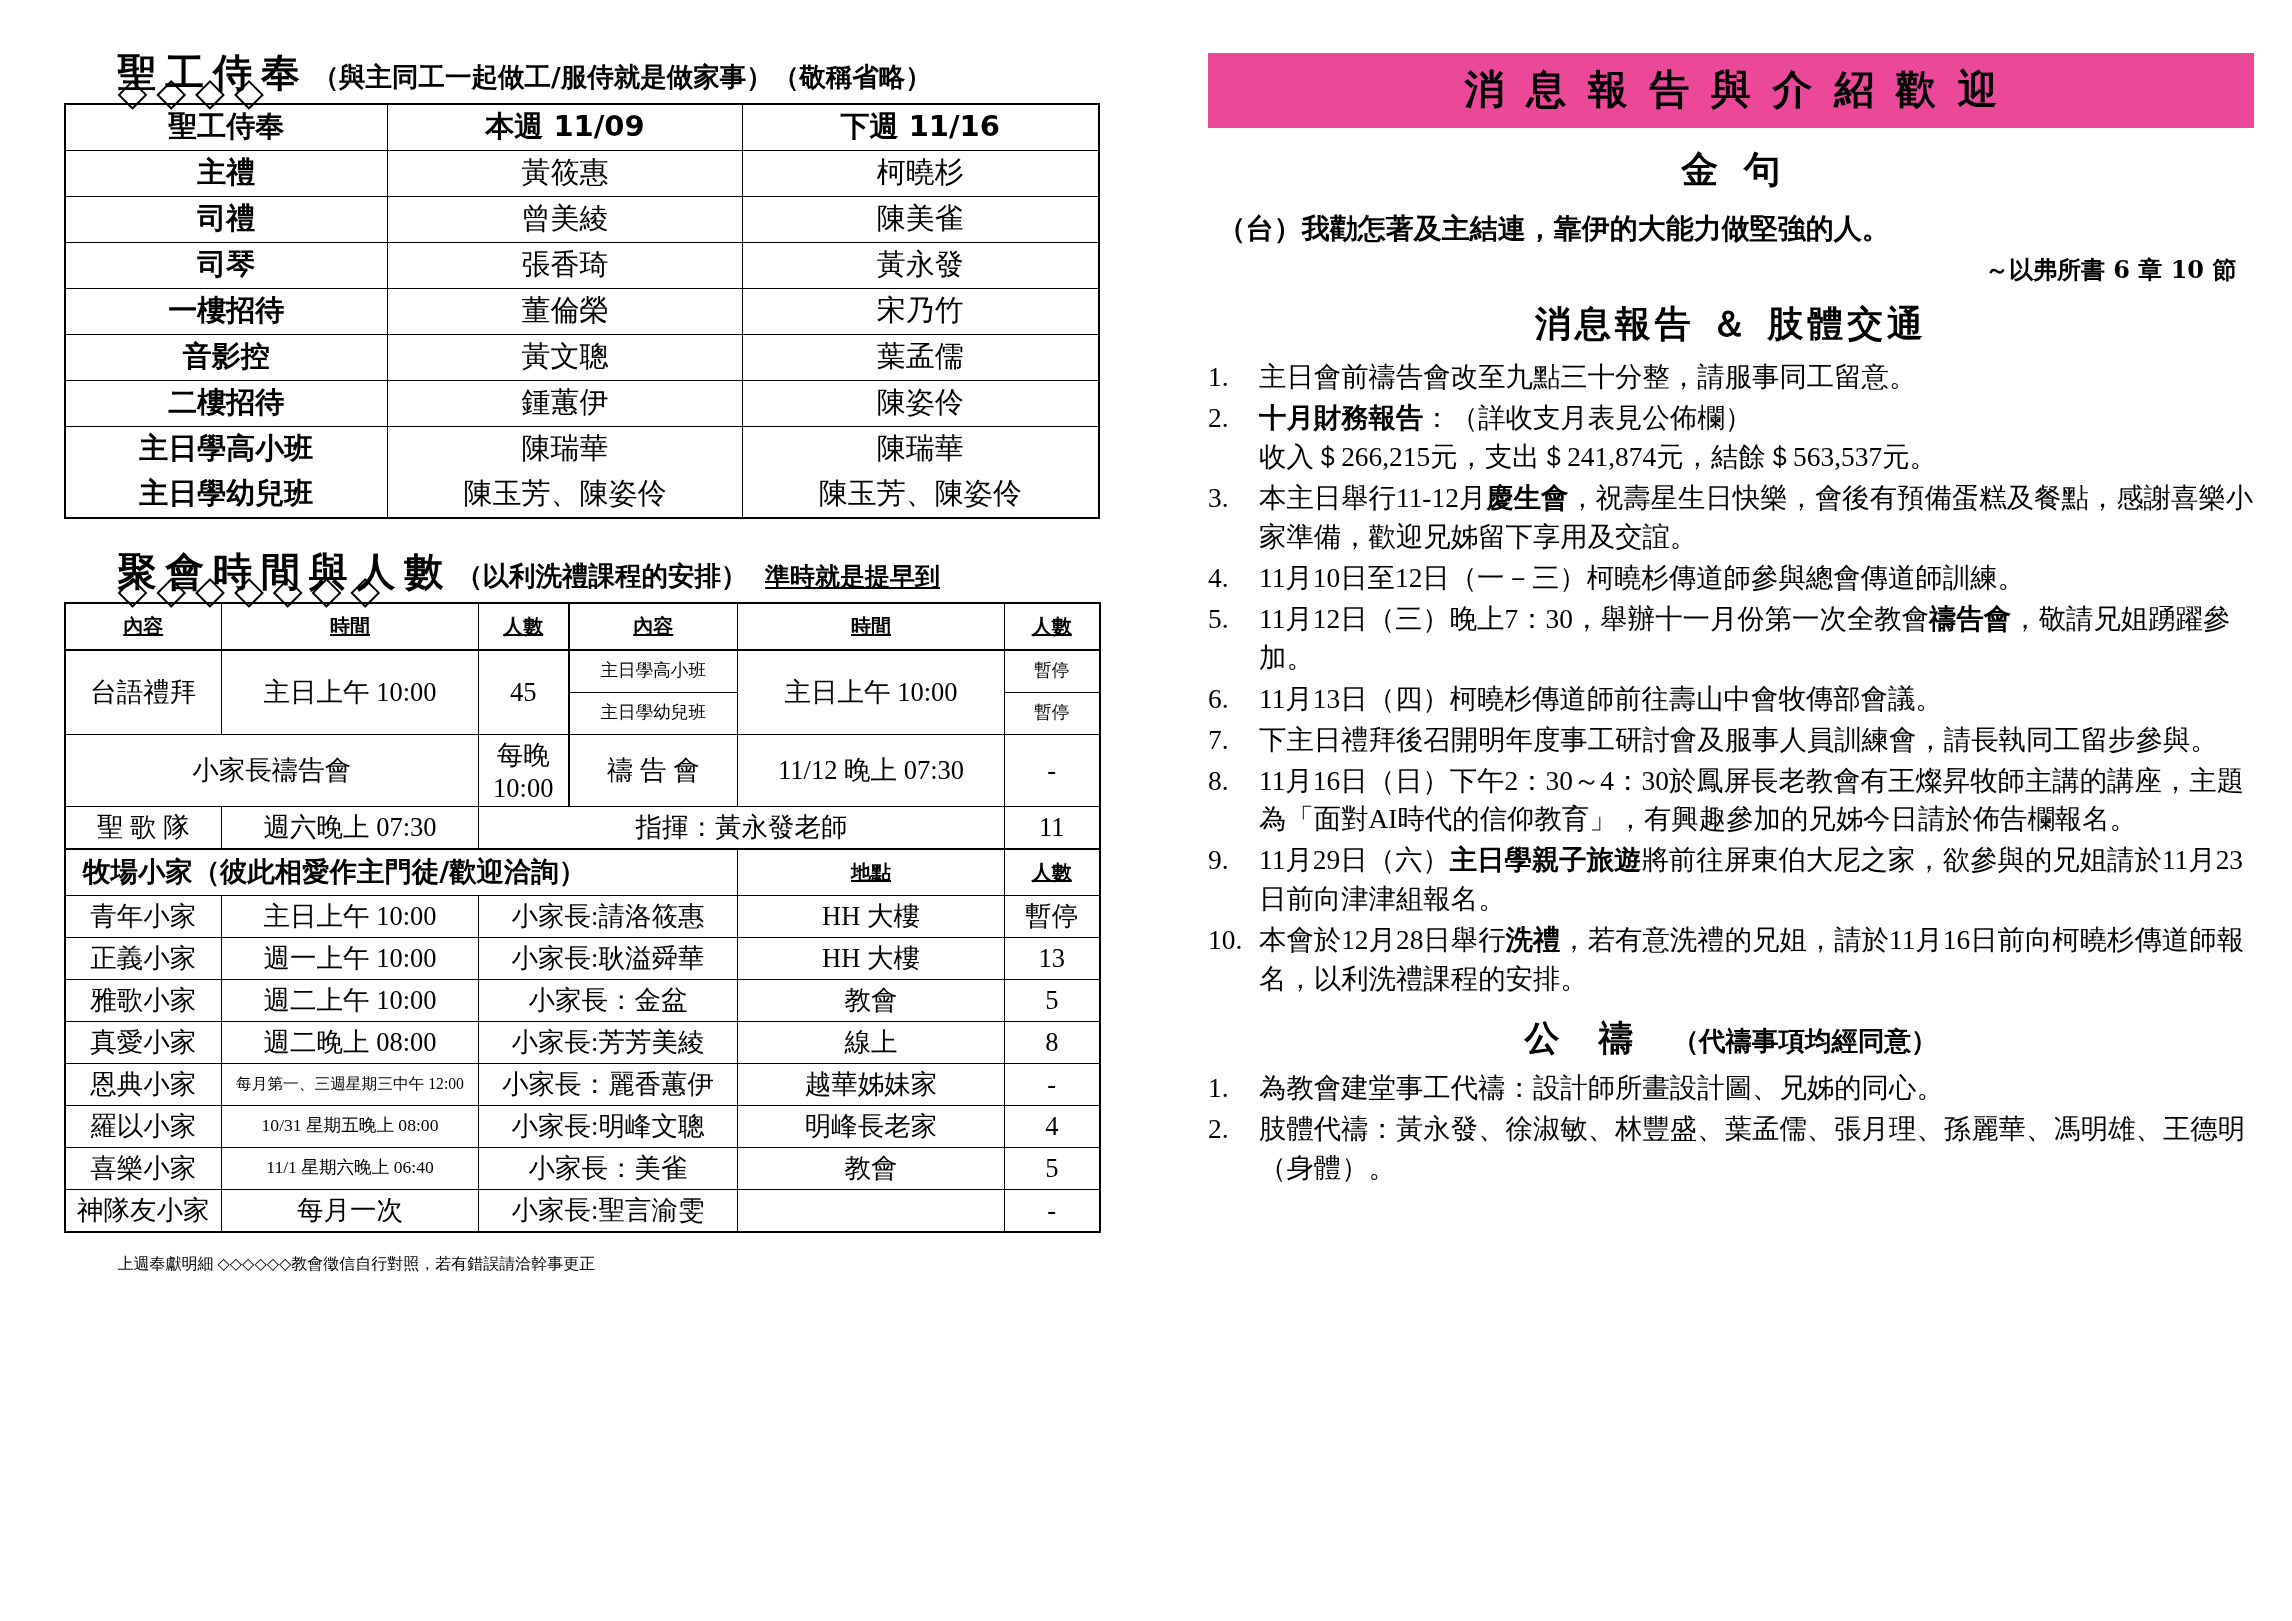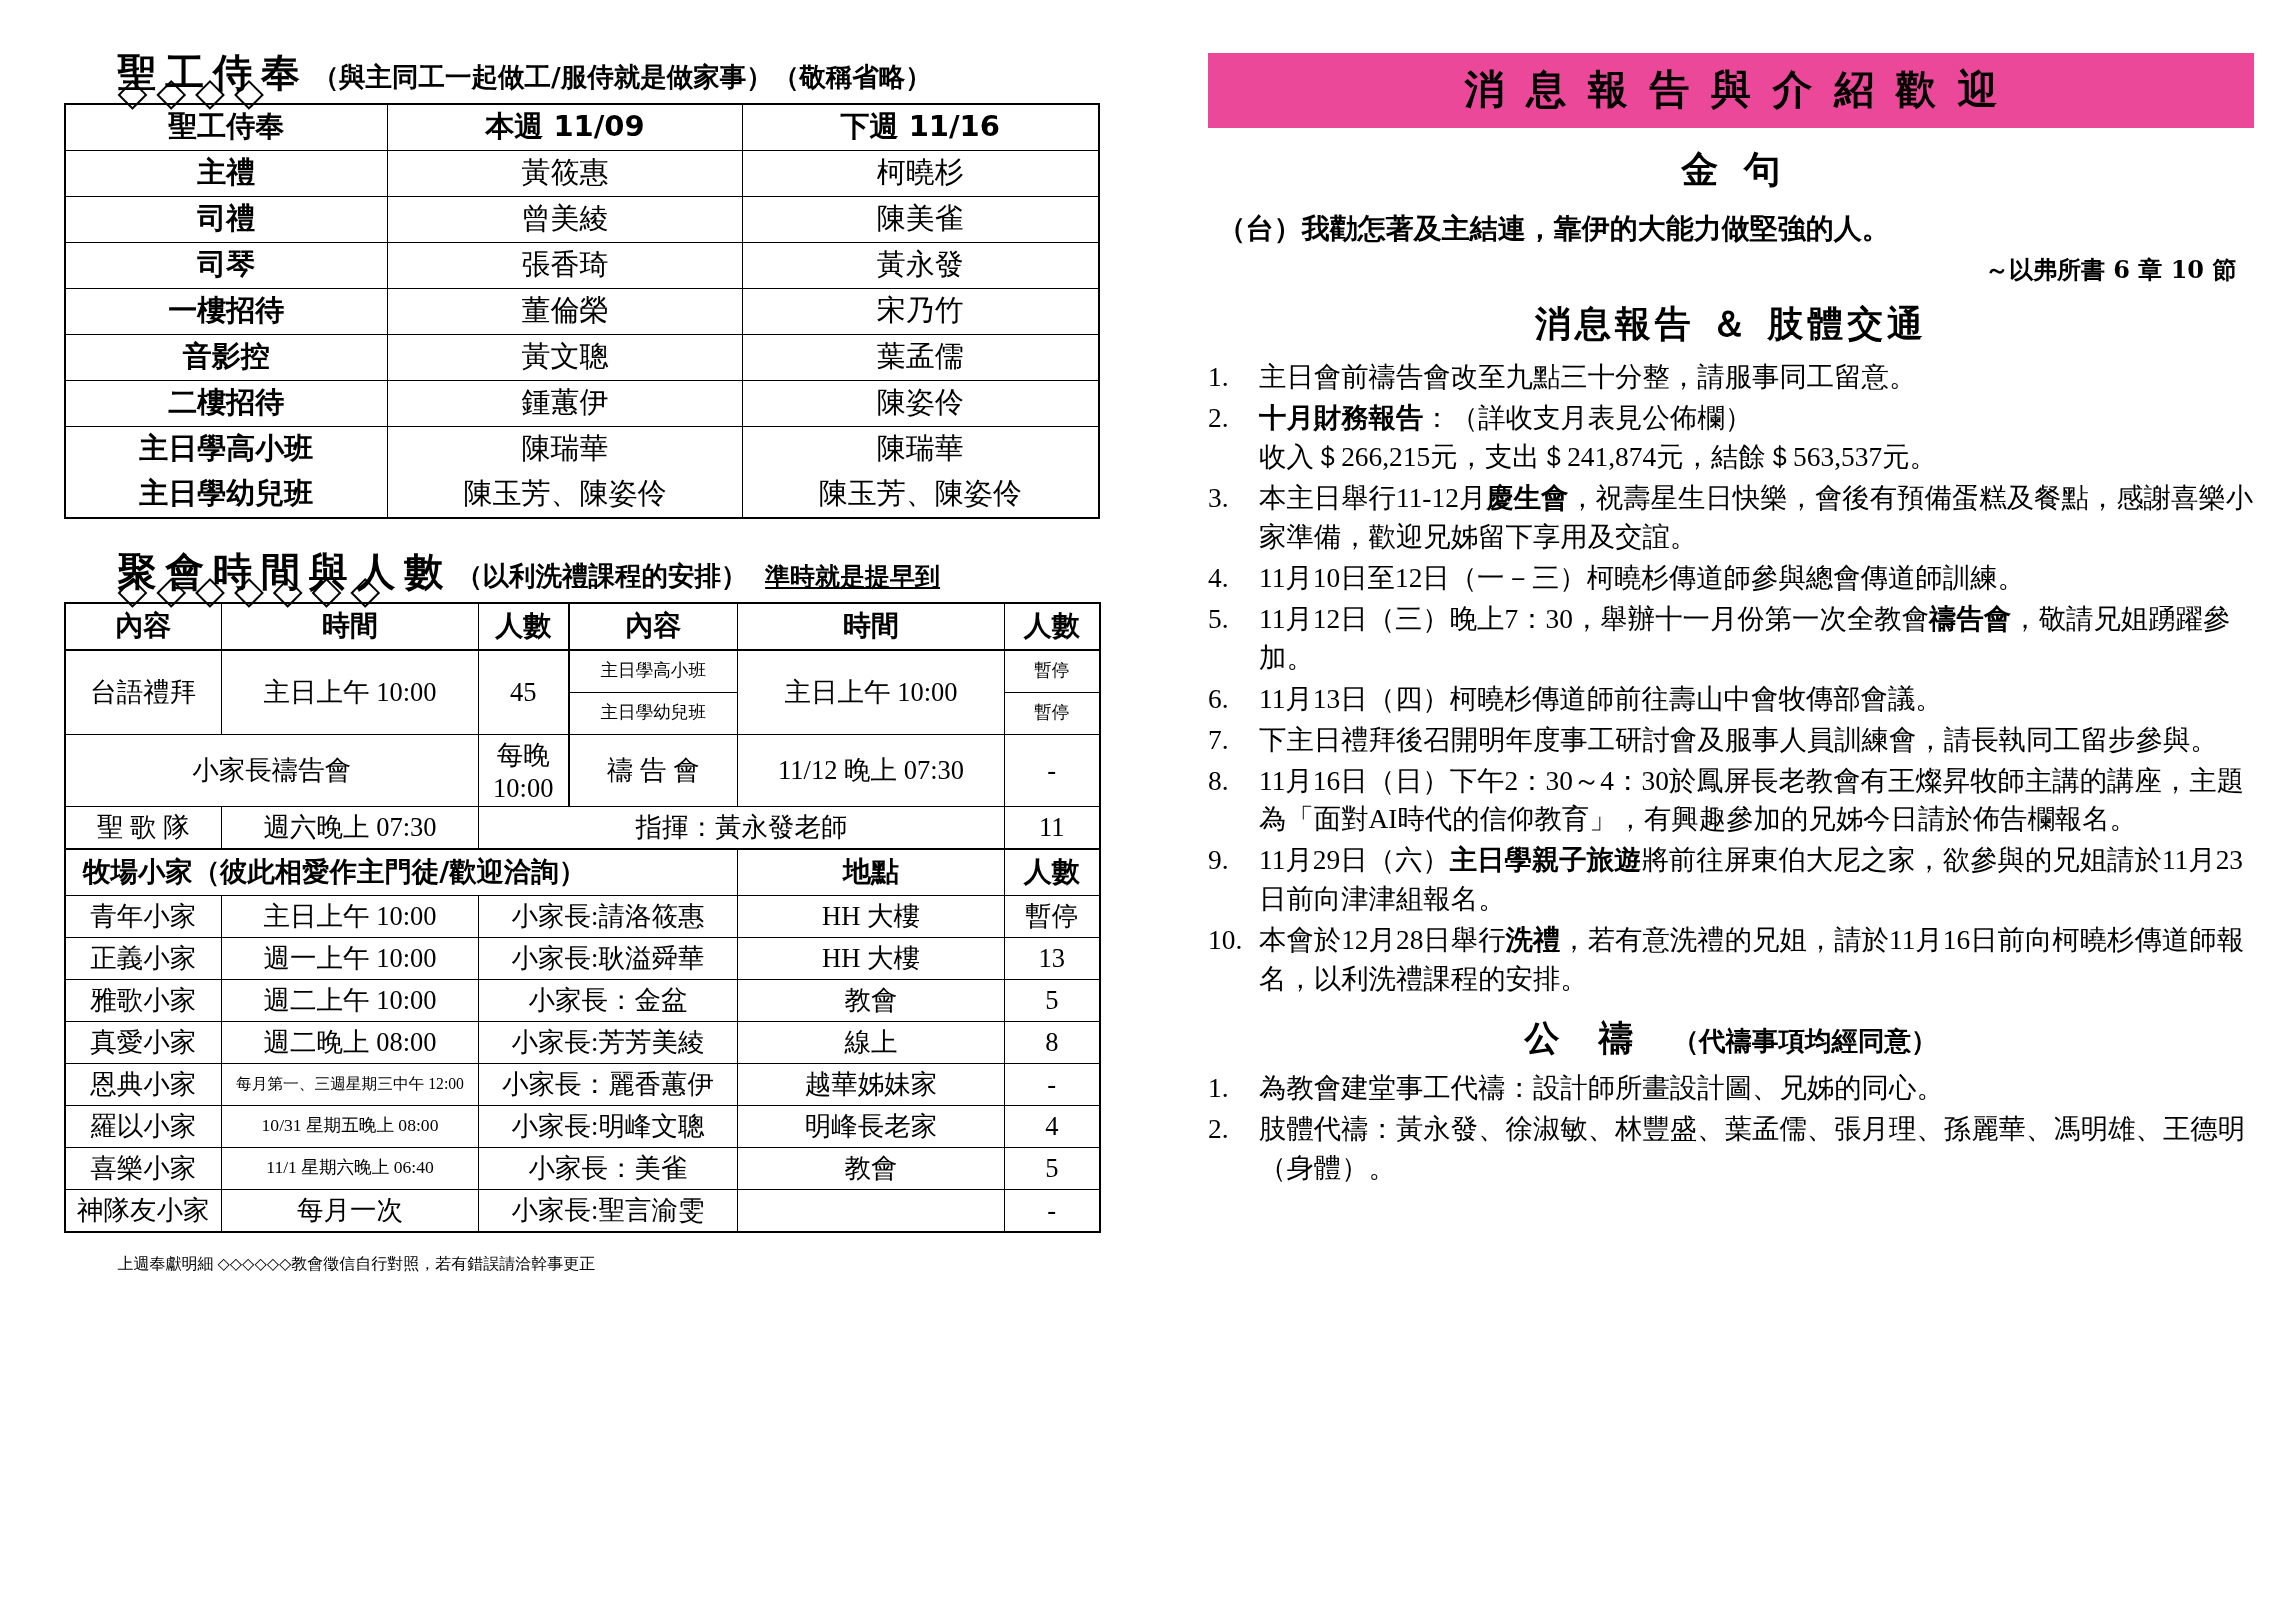--- a/index.html
+++ b/index.html
@@ -108,21 +108,21 @@
 
   
   #t-duty { margin-bottom: 33px; }
   #t-duty td { height: 41px; }
 
   
   #t-meet { margin-bottom: 21.6px; }
   #t-meet td { height: 37px; font-size: 26.5px; }
   #t-meet td.small { font-size: 17.6px; line-height: 1.1; }
   #t-meet td.tiny { font-size: 15.7px; }
-  #t-meet td.hdr { font-size: 28px; height: 41px; }
+  #t-meet td.hdr { font-size: 20px; height: 41px; text-decoration: underline; }
   #t-meet td.groups-title {
     font-family: "DejaVu Sans", sans-serif;
     font-weight: bold;
     font-size: 27.4px;
     text-align: left;
     padding-left: 17.6px;
   }
 
   .foot-note {
     display: flex;

